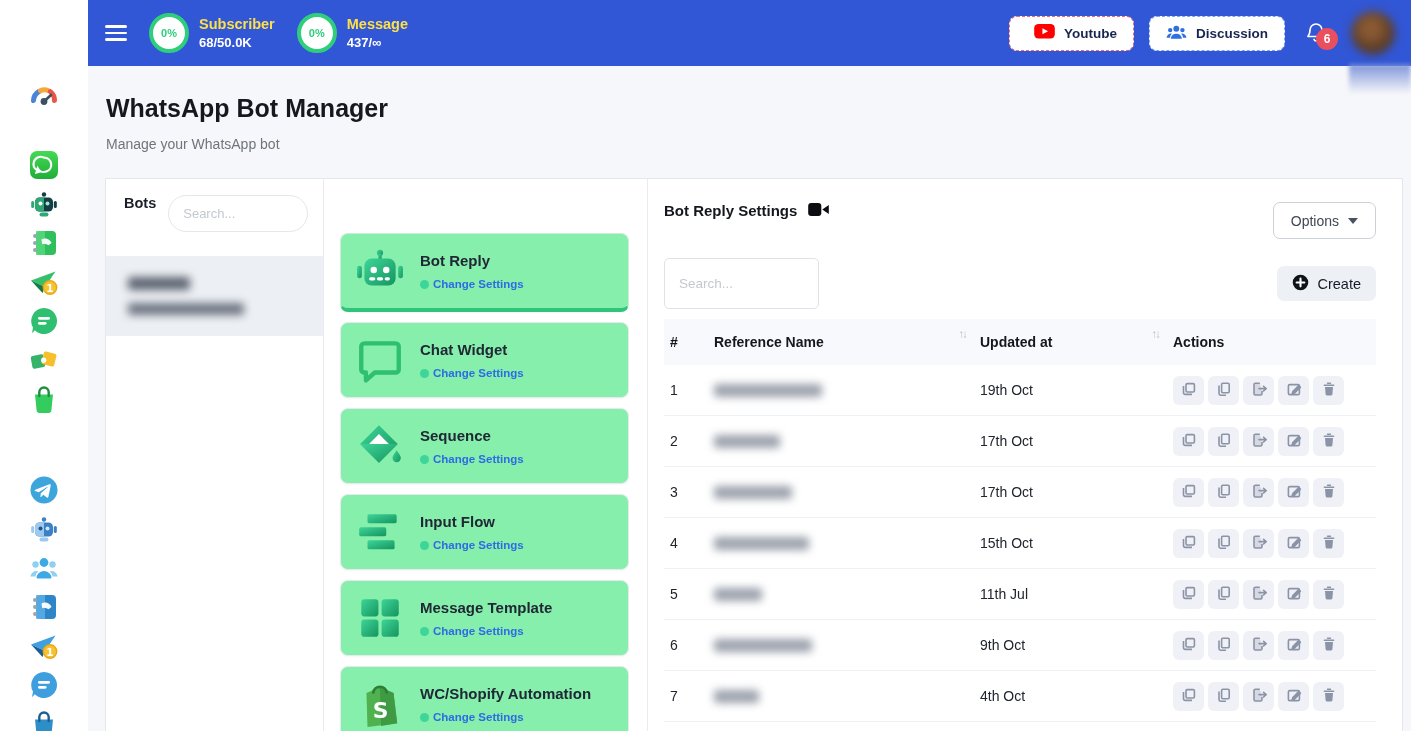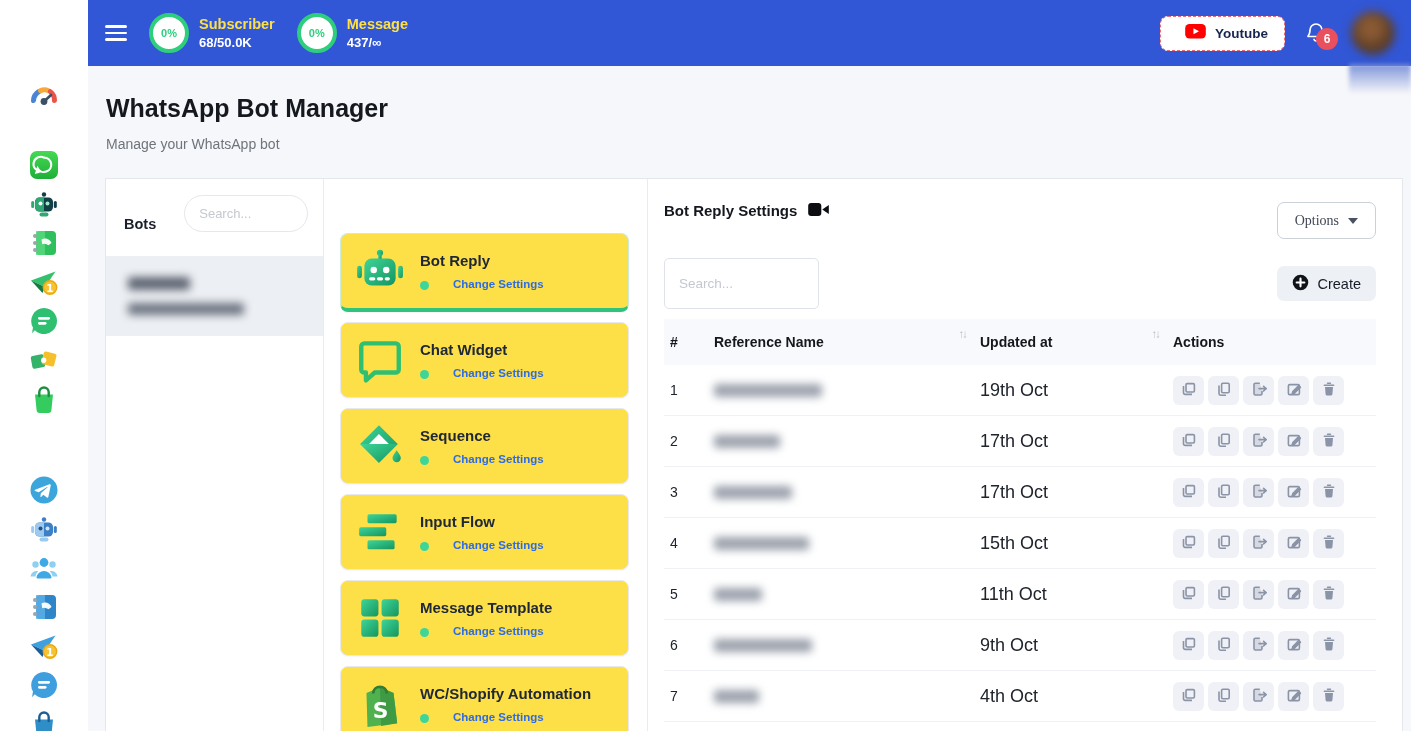--- a/index.html
+++ b/index.html
@@ -43,69 +43,69 @@
   .content { position:absolute; left:88px; top:66px; width:1323px; height:665px; }
   .page-title { position:absolute; left:18px; top:28px; font-size:25px; font-weight:700; color:#15181e; }
   .page-subtitle { position:absolute; left:18px; top:70px; font-size:14px; color:#6f747c; }
 
   
   .main-card { position:absolute; left:17px; top:112px; width:1298px; height:560px; background:#fff;
     border:1px solid #e4e7ec; display:flex; overflow:hidden; }
 
   
   .bots-col { width:218px; border-right:1px solid #e9ebef; flex:none; }
-  .bots-head { display:flex; align-items:flex-end; gap:28px; padding:16px 15px 15px 18px; }
+  .bots-head { display:flex; align-items:flex-start; gap:12px; padding:16px 15px 15px 18px; }
   .bots-title { font-size:14.5px; font-weight:bold; color:#1a1f29; }
   .bots-search { flex:1; min-width:0; height:37px; border:1px solid #e4e7ec; border-radius:19px;
     padding:0 14px; font-size:13px; color:#333; outline:none; font-family:inherit; }
   .bots-search::placeholder, .tsearch::placeholder { color:#c4c8cf; }
   .bot-item { margin-top:9px; background:#eceff3; height:80px; padding:21px 0 0 22px; cursor:pointer; }
   .blurline { filter:blur(4px); background:#5d6471; border-radius:3px; }
   .bl1 { width:62px; height:13px; }
   .bl2 { width:116px; height:12px; margin-top:13px; background:#6e7582; }
 
   
   .modules-col { width:324px; border-right:1px solid #e9ebef; flex:none; padding:23px 18px 0 16px; }
   .modules-title { font-size:15px; font-weight:700; color:#1a1f29; }
   .cards { margin-top:31px; display:flex; flex-direction:column; gap:10px; }
   .mcard { border:1px solid #e7e9ee; border-radius:8px; min-height:76px; display:flex; align-items:center; gap:15px;
-    padding:0 14px; background:#fde047; box-shadow:0 1px 2px rgba(20,30,50,.04); cursor:pointer; flex:none; }
+    padding:0 14px; background:#86efac; box-shadow:0 1px 2px rgba(20,30,50,.04); cursor:pointer; flex:none; }
   .mcard.active { border-color:#cfead c; border:1px solid #cdebdb; border-bottom:4px solid #2fc37c; min-height:79px; }
   .micon { width:50px; height:50px; flex:none; }
   .micon svg { width:100%; height:100%; display:block; }
   .mtitle { font-size:15px; font-weight:600; color:#212835; }
-  .mlink { display:flex; align-items:flex-end; gap:24px; margin-top:8px; cursor:pointer; }
+  .mlink { display:flex; align-items:center; gap:4px; margin-top:8px; cursor:pointer; }
   .mdot { width:9px; height:9px; border-radius:50%; background:#3dd598; }
   .mlink-text { font-size:11.5px; font-weight:700; color:#2e6be4; }
 
   
   .settings-col { flex:1; padding:23px 26px 0 16px; display:flex; flex-direction:column; }
   .settings-head { display:flex; align-items:flex-start; gap:11px; }
   .settings-title { font-size:15px; font-weight:700; color:#14171d; }
   .video-icon svg { width:21px; height:15px; display:block; }
   .options-btn { margin-left:auto; height:37px; padding:0 17px; background:#fff; border:1px solid #ccd1d8; border-radius:7px;
-    font-size:14px; color:#3f4654; display:flex; align-items:center; gap:9px; cursor:pointer; font-family:Liberation Serif, serif; }
+    font-size:14px; color:#3f4654; display:flex; align-items:center; gap:9px; cursor:pointer; font-family:Liberation Sans, sans-serif; }
   .caret { width:0; height:0; border-left:5px solid transparent; border-right:5px solid transparent; border-top:6px solid #4a5160; }
   .toolbar { margin-top:19px; display:flex; align-items:flex-start; }
   .tsearch { width:155px; height:51px; border:1px solid #dfe3e9; border-radius:5px; padding:0 14px; font-size:13.5px;
     outline:none; font-family:inherit; color:#333; }
   .create-btn { margin-left:auto; margin-top:8px; height:35px; padding:0 15px; background:#edf0f5; border:none; border-radius:7px;
     font-size:14.5px; color:#161b26; display:flex; align-items:center; gap:8px; cursor:pointer; font-family:inherit; }
   .create-btn svg { width:17px; height:17px; }
 
   .table { margin-top:10px; }
   .trow { display:grid; grid-template-columns:44px 266px 193px 1fr; align-items:center; min-height:51px;
     border-bottom:1px solid #f0f1f5; padding-left:6px; }
   .thead { background:#f8f9fc; min-height:46px; border-bottom:none; font-weight:700; color:#14171d; font-size:14px; }
   .hcell { display:flex; align-items:center; }
   .sort { margin-left:auto; margin-right:14px; color:#b9bfca; font-size:11.5px; letter-spacing:-2px;
     transform:translateY(-8px); font-weight:normal; cursor:pointer; }
   .cell-num { font-size:14px; color:#20242c; }
   .nameblur { height:13px; background:#9ba1ac; border-radius:3px; filter:blur(4px); }
-  .cell-date { font-size:18px; color:#20242c; }
+  .cell-date { font-size:14px; color:#20242c; }
   .cell-actions { display:flex; gap:4px; }
   .abtn { width:31px; height:29px; border-radius:6px; background:#eff1f6; border:none; display:flex;
     align-items:center; justify-content:center; cursor:pointer; }
   .abtn svg { width:16px; height:16px; }
 </style>
 </head>
 <body>
 
 <div class="screen">
 
@@ -272,20 +272,31 @@
         <div class="stat-value">437/∞</div>
       </div>
     </div>
     <div class="nav-right">
       <button class="nav-btn yt">
         <span><svg width="21" height="15" viewBox="0 0 22 16">
               <rect width="22" height="15.5" rx="4.5" fill="#ff0000"></rect>
               <path d="M8.8 4.4v6.6l6-3.3z" fill="#fff"></path>
             </svg></span>
         <span>Youtube</span>
+      </button>
+      <button class="nav-btn disc">
+        <span><svg width="21" height="16" viewBox="0 0 22 16" fill="#2f6fe0">
+              <circle cx="10.8" cy="4.6" r="3.1"></circle>
+              <circle cx="4.4" cy="6" r="2.3"></circle>
+              <circle cx="17.2" cy="6" r="2.3"></circle>
+              <path d="M.6 14a4.6 4.6 0 0 1 5.5-4.2 7.2 7.2 0 0 0-2 4.2z"></path>
+              <path d="M21.4 14a4.6 4.6 0 0 0-5.5-4.2 7.2 7.2 0 0 1 2 4.2z"></path>
+              <path d="M5 14.2a6 6 0 0 1 11.6 0c.1.5-.3.8-.8.8H5.8c-.5 0-.9-.3-.8-.8z"></path>
+            </svg></span>
+        <span>Discussion</span>
       </button>
       <div class="bell-wrap">
         <svg viewBox="0 0 24 24" fill="none" stroke="#fff" stroke-width="1.7" stroke-linecap="round" stroke-linejoin="round">
             <path d="M18 10a6 6 0 1 0-12 0c0 4.5-1.8 5.5-2 6.5h16c-.2-1-2-2-2-6.5"></path>
             <path d="M10 19.5a2.3 2.3 0 0 0 4.3 0"></path>
           </svg>
         <span class="badge">6</span>
       </div>
       <div class="avatar"></div>
     </div>
@@ -625,21 +636,21 @@
                         <path d="M4 6h8l-.6 7.2a1.6 1.6 0 0 1-1.6 1.4H6.2a1.6 1.6 0 0 1-1.6-1.4z"></path>
                       </svg></span>
                   </button>
                 </div>
               </div>
               <div class="trow">
                 <div class="cell-num">5</div>
                 <div>
                   <div class="nameblur" style="width:48px"></div>
                 </div>
-                <div class="cell-date">11th Oct</div>
+                <div class="cell-date">11th Jul</div>
                 <div class="cell-actions">
                   <button class="abtn">
                     <span><svg viewBox="0 0 16 16" fill="none" stroke="#8b93a7" stroke-width="1.6" stroke-linejoin="round">
                         <rect x="5" y="2.6" width="8.4" height="8.4" rx="1.2"></rect>
                         <path d="M11 13.4H4.1a1.6 1.6 0 0 1-1.6-1.6V5"></path>
                       </svg></span>
                   </button>
                   <button class="abtn">
                     <span><svg viewBox="0 0 16 16" fill="none" stroke="#8b93a7" stroke-width="1.6" stroke-linejoin="round">
                         <rect x="5.6" y="2.2" width="7.6" height="9.6" rx="1.2"></rect>

